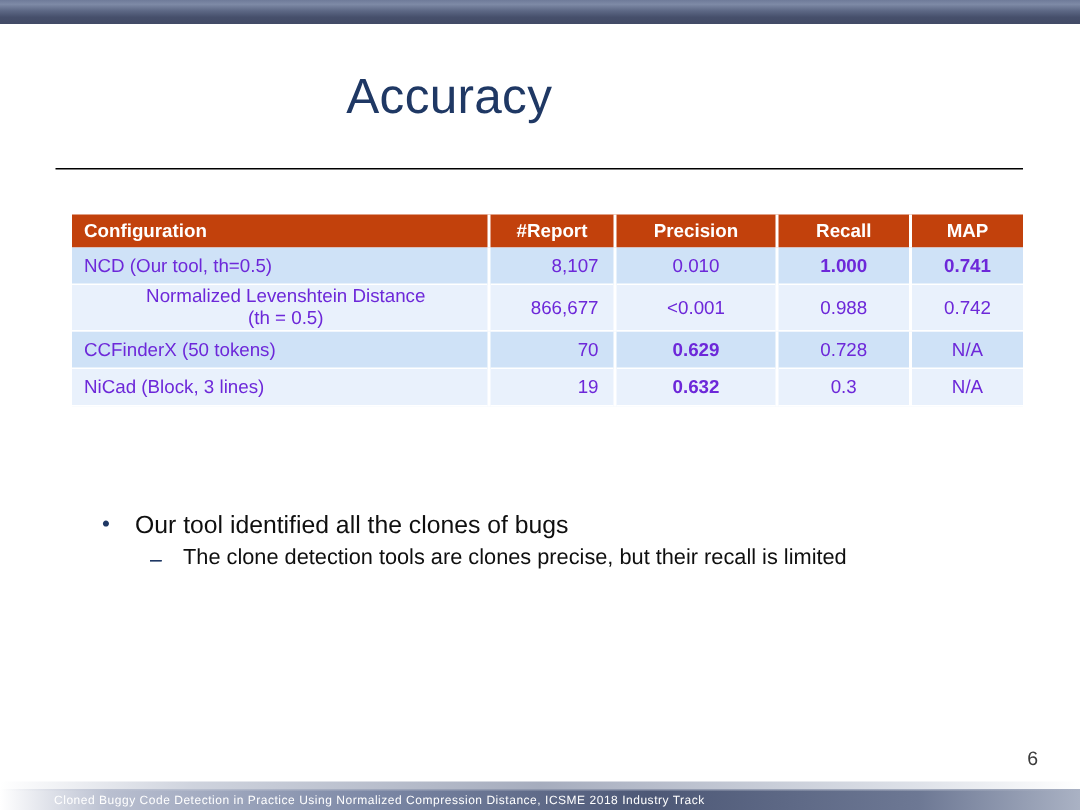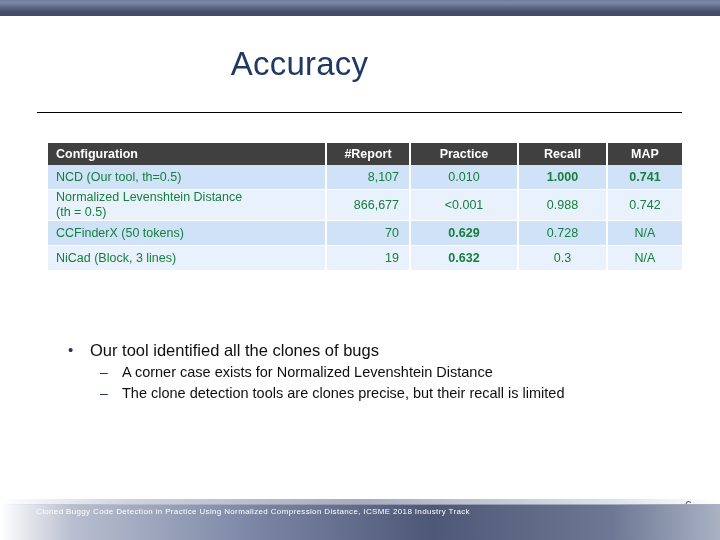--- a/index.html
+++ b/index.html
@@ -62,52 +62,52 @@
     border-collapse: collapse;
     table-layout: fixed;
     font-size: 12.5px;
   }
   .result-table td, .result-table th {
     padding: 0;
     border: 0;
   }
 
   .result-table thead th {
-    background: #404040;
+    background: #c2410c;
     color: #ffffff;
     font-weight: bold;
     font-size: 12.5px;
     height: 22px;
     vertical-align: middle;
     border-right: 2px solid #ffffff;
   }
   .result-table thead th:last-child { border-right: 0; }
   .th-config { text-align: left;  padding-left: 8px !important; }
   .th-num    { text-align: center; margin-top: 23px; }
 
   .result-table tbody td {
     height: 24px;
     vertical-align: middle;
-    color: #15803d;
+    color: #6d28d9;
     border-right: 2px solid #ffffff;
     border-bottom: 1px solid #ffffff;
     font-size: 12.5px;
   }
   .result-table tbody td:last-child { border-right: 0; }
 
   .row-a td { background: #cfe2f7; }
   .row-b td { background: #e9f1fc; }
 
   .cell-config { text-align: left; padding-left: 8px !important; }
   .cell-num    { text-align: right; padding-right: 10px !important; }
   .cell-cen    { text-align: center; }
   .bold        { font-weight: bold; }
 
   .tall td { height: 44px; }
-  .cell-config-2l { line-height: 15px; }
+  .cell-config-2l { line-height: 15px; text-align: center; }
 
   
   .bullets {
     position: absolute;
     top: 338px;
     left: 64px;
     width: 630px;
     color: #0f0f0f;
   }
   .b1 {
@@ -147,21 +147,21 @@
     font-size: 13px;
     color: #3c3c3c;
   }
 
   
   .footer-bar {
     position: absolute;
     left: 0;
     bottom: 0;
     width: 720px;
-    height: 36px;
+    height: 14px;
     background: linear-gradient(to right,
                 #ffffff 0%,
                 #b9bfd0 10%,
                 #7b87a5 35%,
                 #4d5876 60%,
                 #6d7894 85%,
                 #aab2c4 100%);
   }
   .footer-bar::before {
     content: "";
@@ -198,21 +198,21 @@
     <col style="width:278px">
     <col style="width:84px">
     <col style="width:108px">
     <col style="width:89px">
     <col style="width:75px">
   </colgroup>
   <thead>
     <tr>
       <th class="th-config">Configuration</th>
       <th class="th-num">#Report</th>
-      <th class="th-num">Practice</th>
+      <th class="th-num">Precision</th>
       <th class="th-num">Recall</th>
       <th class="th-num">MAP</th>
     </tr>
   </thead>
   <tbody>
     <tr class="row-a">
       <td class="cell-config">NCD (Our tool, th=0.5)</td>
       <td class="cell-num">8,107</td>
       <td class="cell-cen">0.010</td>
       <td class="cell-cen bold">1.000</td>
@@ -245,21 +245,20 @@
   </tbody>
 </table>
 
 <div class="bullets">
   <div class="b1">
     <span class="mk">•</span>
     <span>Our tool identified all the clones of bugs</span>
   </div>
   <div class="b2">
     <span class="mk">–</span>
-    <span>A corner case exists for Normalized Levenshtein Distance</span>
   </div>
   <div class="b2">
     <span class="mk">–</span>
     <span>The clone detection tools are clones precise, but their recall is limited</span>
   </div>
 </div>
 
 <div class="page-number">6</div>
 
 <div class="footer-bar">

